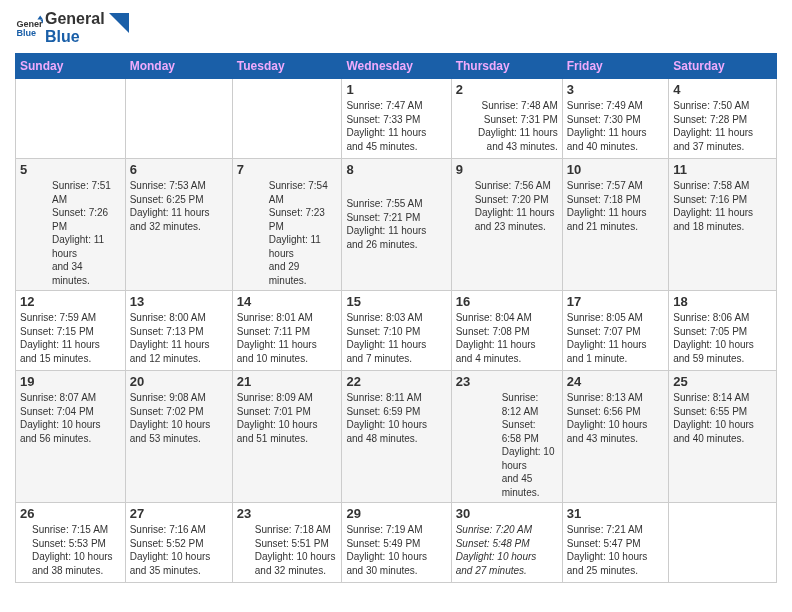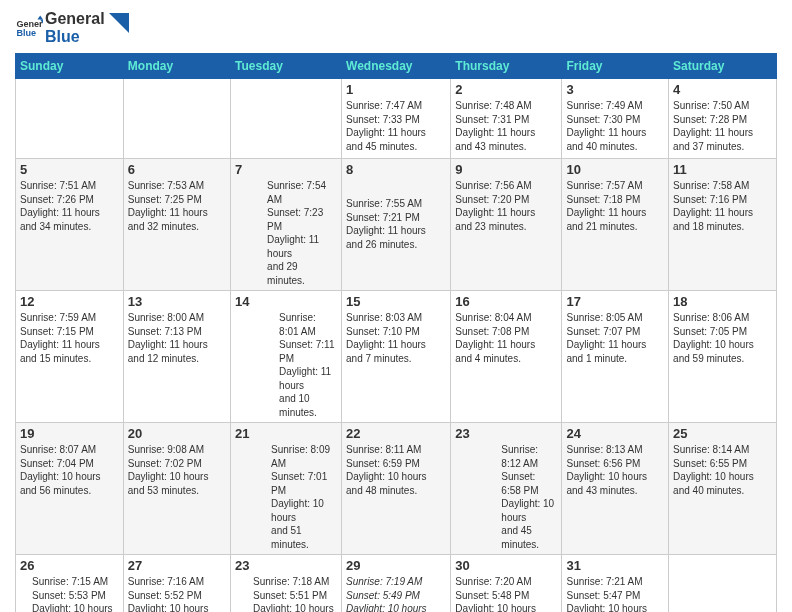--- a/index.html
+++ b/index.html
@@ -43,21 +43,21 @@
       color: #555;
       margin-top: 2px;
     }
     .calendar {
       width: 100%;
       border-collapse: collapse;
       border: 1px solid #ccc;
     }
     .calendar th {
       background: #1a5fa8;
-      color: #5eead4;
+      color: #f0abfc;
       font-size: 12px;
       font-weight: bold;
       padding: 5px 4px;
       text-align: left;
       border: 1px solid #1a5fa8;
     }
     .calendar td {
       vertical-align: top;
       border: 1px solid #ccc;
       padding: 3px 4px;
@@ -127,21 +127,21 @@
           <td class="empty"></td>
           <td>
             <span class="day-num">1</span>
             <div class="day-info" style="white-space: pre-line;">Sunrise: 7:47 AM
 Sunset: 7:33 PM
 Daylight: 11 hours
 and 45 minutes.</div>
           </td>
           <td>
             <span class="day-num">2</span>
-            <div class="day-info" style="white-space: pre-line;">Sunrise: 7:48 AM
+            <div class="day-info" style="white-space: pre-line; text-align: right;">Sunrise: 7:48 AM
 Sunset: 7:31 PM
 Daylight: 11 hours
 and 43 minutes.</div>
           </td>
           <td>
             <span class="day-num">3</span>
             <div class="day-info" style="white-space: pre-line;">Sunrise: 7:49 AM
 Sunset: 7:30 PM
 Daylight: 11 hours
 and 40 minutes.</div>
@@ -150,49 +150,49 @@
             <span class="day-num">4</span>
             <div class="day-info" style="white-space: pre-line;">Sunrise: 7:50 AM
 Sunset: 7:28 PM
 Daylight: 11 hours
 and 37 minutes.</div>
           </td>
         </tr>
         <tr>
           <td>
             <span class="day-num">5</span>
-            <div class="day-info" style="white-space: pre-line;">Sunrise: 7:51 AM
+            <div class="day-info" style="white-space: pre-line; margin-left: 32px;">Sunrise: 7:51 AM
 Sunset: 7:26 PM
 Daylight: 11 hours
 and 34 minutes.</div>
           </td>
           <td>
             <span class="day-num">6</span>
             <div class="day-info" style="white-space: pre-line;">Sunrise: 7:53 AM
-Sunset: 7:25 PM
+Sunset: 6:25 PM
 Daylight: 11 hours
 and 32 minutes.</div>
           </td>
           <td>
             <span class="day-num">7</span>
             <div class="day-info" style="white-space: pre-line; margin-left: 32px;">Sunrise: 7:54 AM
 Sunset: 7:23 PM
 Daylight: 11 hours
 and 29 minutes.</div>
           </td>
           <td>
             <span class="day-num">8</span>
             <div class="day-info" style="white-space: pre-line; margin-top: 20px;">Sunrise: 7:55 AM
 Sunset: 7:21 PM
 Daylight: 11 hours
 and 26 minutes.</div>
           </td>
           <td>
             <span class="day-num">9</span>
-            <div class="day-info" style="white-space: pre-line;">Sunrise: 7:56 AM
+            <div class="day-info" style="white-space: pre-line; margin-left: 19px;">Sunrise: 7:56 AM
 Sunset: 7:20 PM
 Daylight: 11 hours
 and 23 minutes.</div>
           </td>
           <td>
             <span class="day-num">10</span>
             <div class="day-info" style="white-space: pre-line;">Sunrise: 7:57 AM
 Sunset: 7:18 PM
 Daylight: 11 hours
 and 21 minutes.</div>
@@ -215,21 +215,21 @@
           </td>
           <td>
             <span class="day-num">13</span>
             <div class="day-info" style="white-space: pre-line;">Sunrise: 8:00 AM
 Sunset: 7:13 PM
 Daylight: 11 hours
 and 12 minutes.</div>
           </td>
           <td>
             <span class="day-num">14</span>
-            <div class="day-info" style="white-space: pre-line; margin-left: 44px;">Sunrise: 8:01 AM
+            <div class="day-info" style="white-space: pre-line;">Sunrise: 8:01 AM
 Sunset: 7:11 PM
 Daylight: 11 hours
 and 10 minutes.</div>
           </td>
           <td>
             <span class="day-num">15</span>
             <div class="day-info" style="white-space: pre-line;">Sunrise: 8:03 AM
 Sunset: 7:10 PM
 Daylight: 11 hours
 and 7 minutes.</div>
@@ -266,21 +266,21 @@
           </td>
           <td>
             <span class="day-num">20</span>
             <div class="day-info" style="white-space: pre-line;">Sunrise: 9:08 AM
 Sunset: 7:02 PM
 Daylight: 10 hours
 and 53 minutes.</div>
           </td>
           <td>
             <span class="day-num">21</span>
-            <div class="day-info" style="white-space: pre-line; margin-left: 36px;">Sunrise: 8:09 AM
+            <div class="day-info" style="white-space: pre-line;">Sunrise: 8:09 AM
 Sunset: 7:01 PM
 Daylight: 10 hours
 and 51 minutes.</div>
           </td>
           <td>
             <span class="day-num">22</span>
             <div class="day-info" style="white-space: pre-line;">Sunrise: 8:11 AM
 Sunset: 6:59 PM
 Daylight: 10 hours
 and 48 minutes.</div>
@@ -324,28 +324,28 @@
           </td>
           <td>
             <span class="day-num">23</span>
             <div class="day-info" style="white-space: pre-line; margin-left: 18px;">Sunrise: 7:18 AM
 Sunset: 5:51 PM
 Daylight: 10 hours
 and 32 minutes.</div>
           </td>
           <td>
             <span class="day-num">29</span>
-            <div class="day-info" style="white-space: pre-line; font-style: italic;">Sunrise: 7:19 AM
+            <div class="day-info" style="white-space: pre-line;">Sunrise: 7:19 AM
 Sunset: 5:49 PM
 Daylight: 10 hours
 and 30 minutes.</div>
           </td>
           <td>
             <span class="day-num">30</span>
-            <div class="day-info" style="white-space: pre-line;">Sunrise: 7:20 AM
+            <div class="day-info" style="white-space: pre-line; font-style: italic;">Sunrise: 7:20 AM
 Sunset: 5:48 PM
 Daylight: 10 hours
 and 27 minutes.</div>
           </td>
           <td>
             <span class="day-num">31</span>
             <div class="day-info" style="white-space: pre-line;">Sunrise: 7:21 AM
 Sunset: 5:47 PM
 Daylight: 10 hours
 and 25 minutes.</div>

